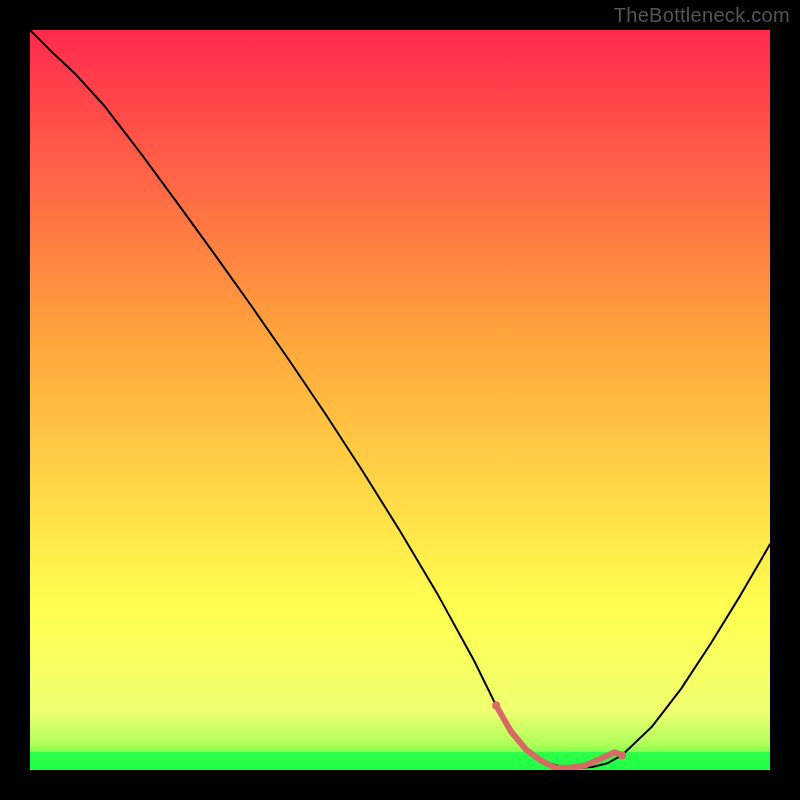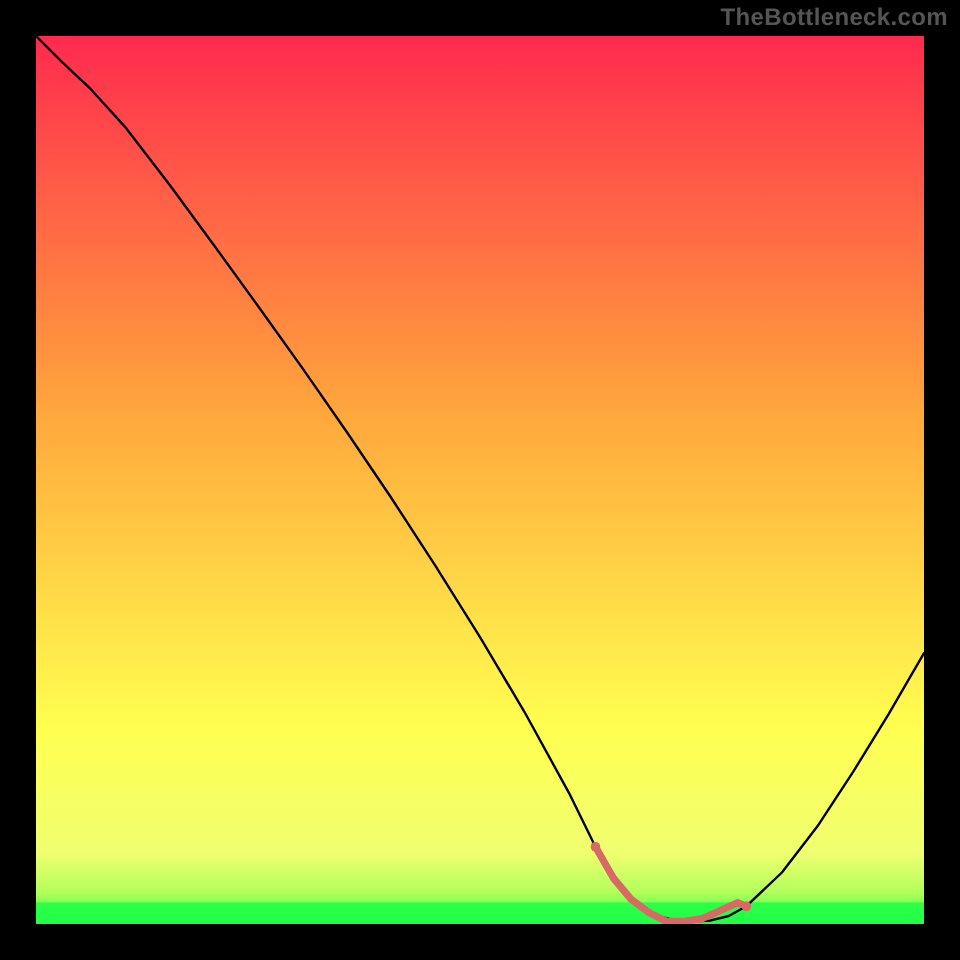--- a/index.html
+++ b/index.html
@@ -10,21 +10,21 @@
     height: 800px;
     background: #000;
   }
   .watermark {
     position: absolute;
     top: 4px;
     right: 10px;
     color: #555;
     font-family: Arial, Helvetica, sans-serif;
     font-size: 20px;
-    font-weight: bold;
+    font-weight: normal;
     letter-spacing: 0.3px;
     z-index: 10;
   }
   .plot {
     position: absolute;
     left: 30px;
     top: 30px;
     width: 740px;
     height: 740px;
   }

